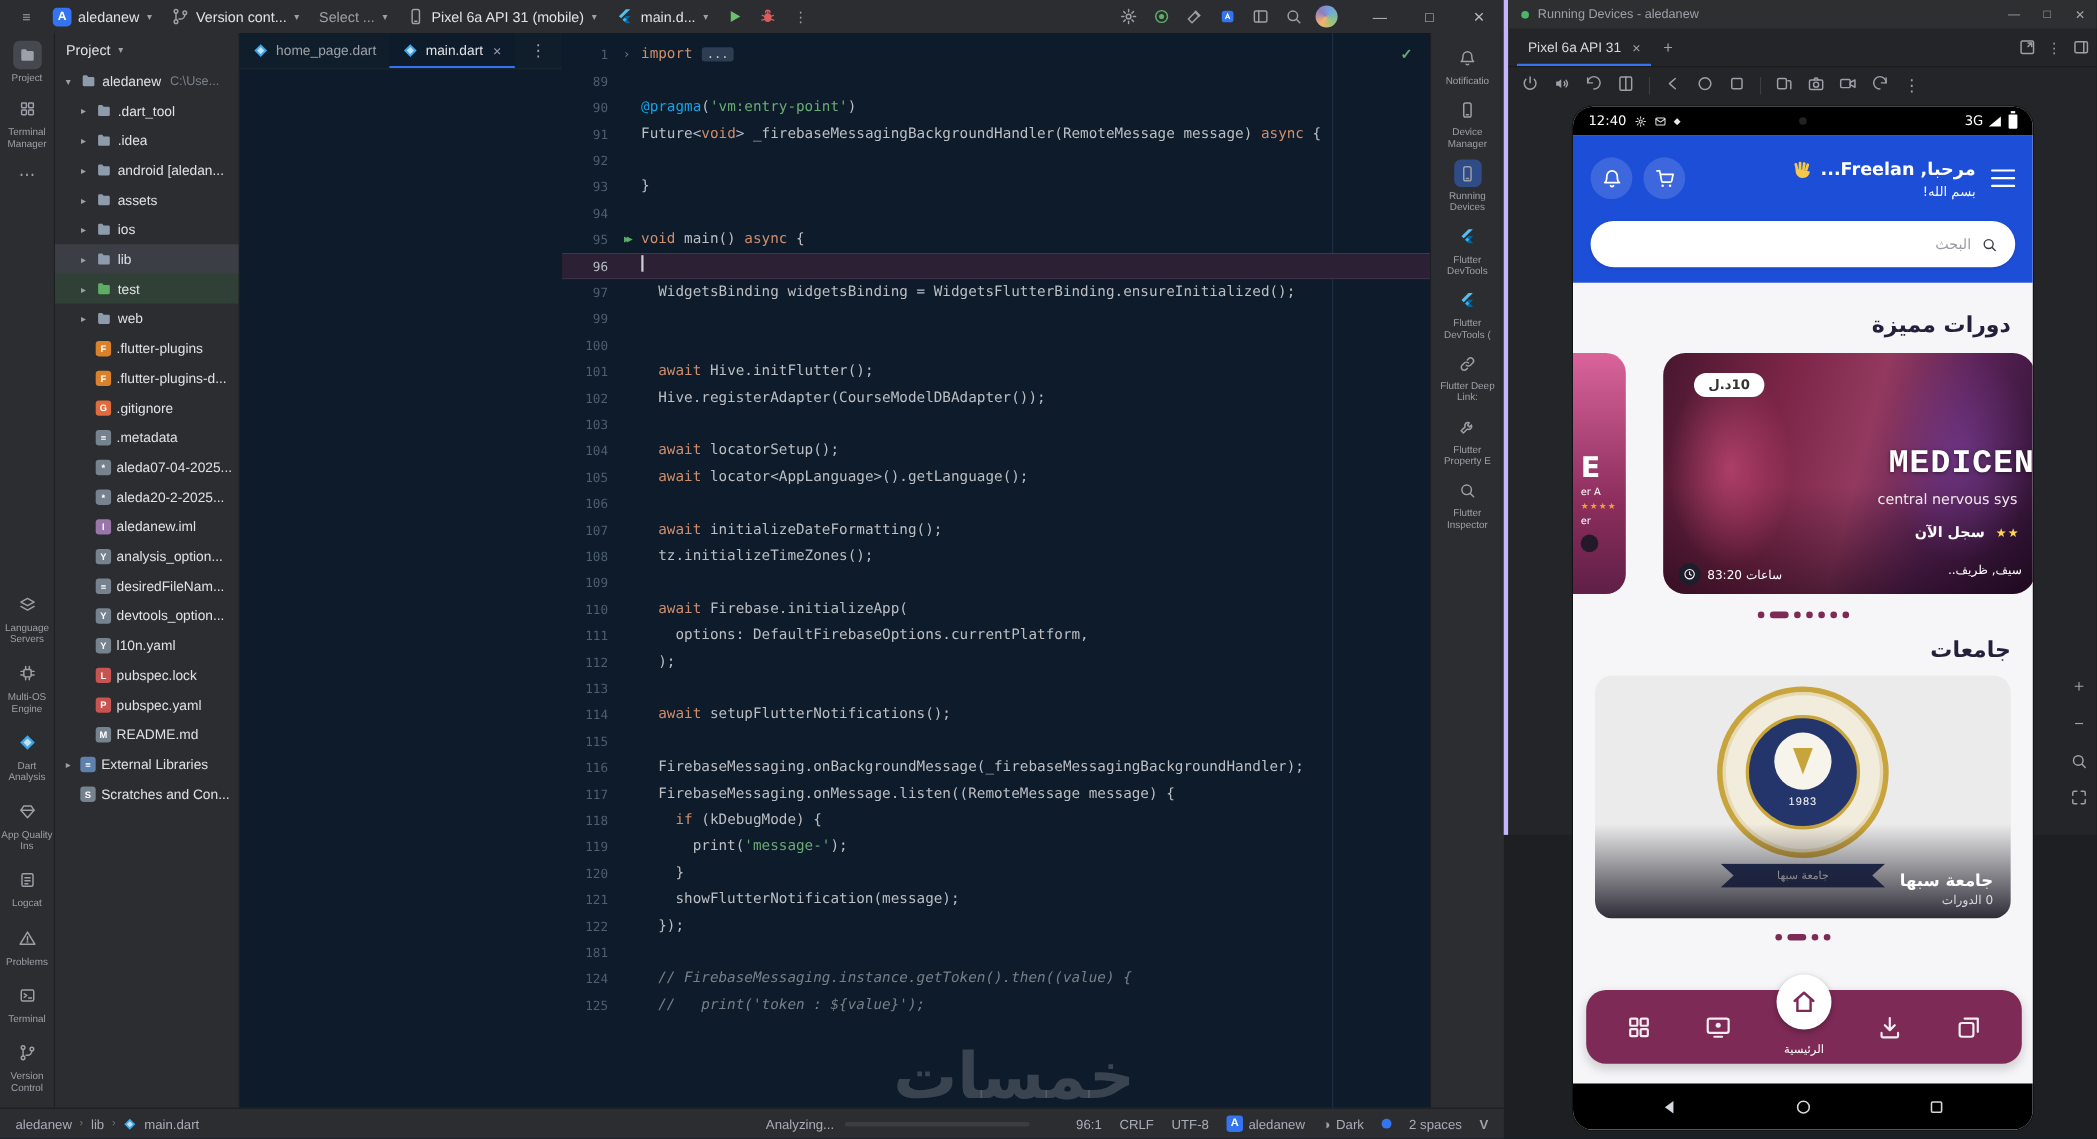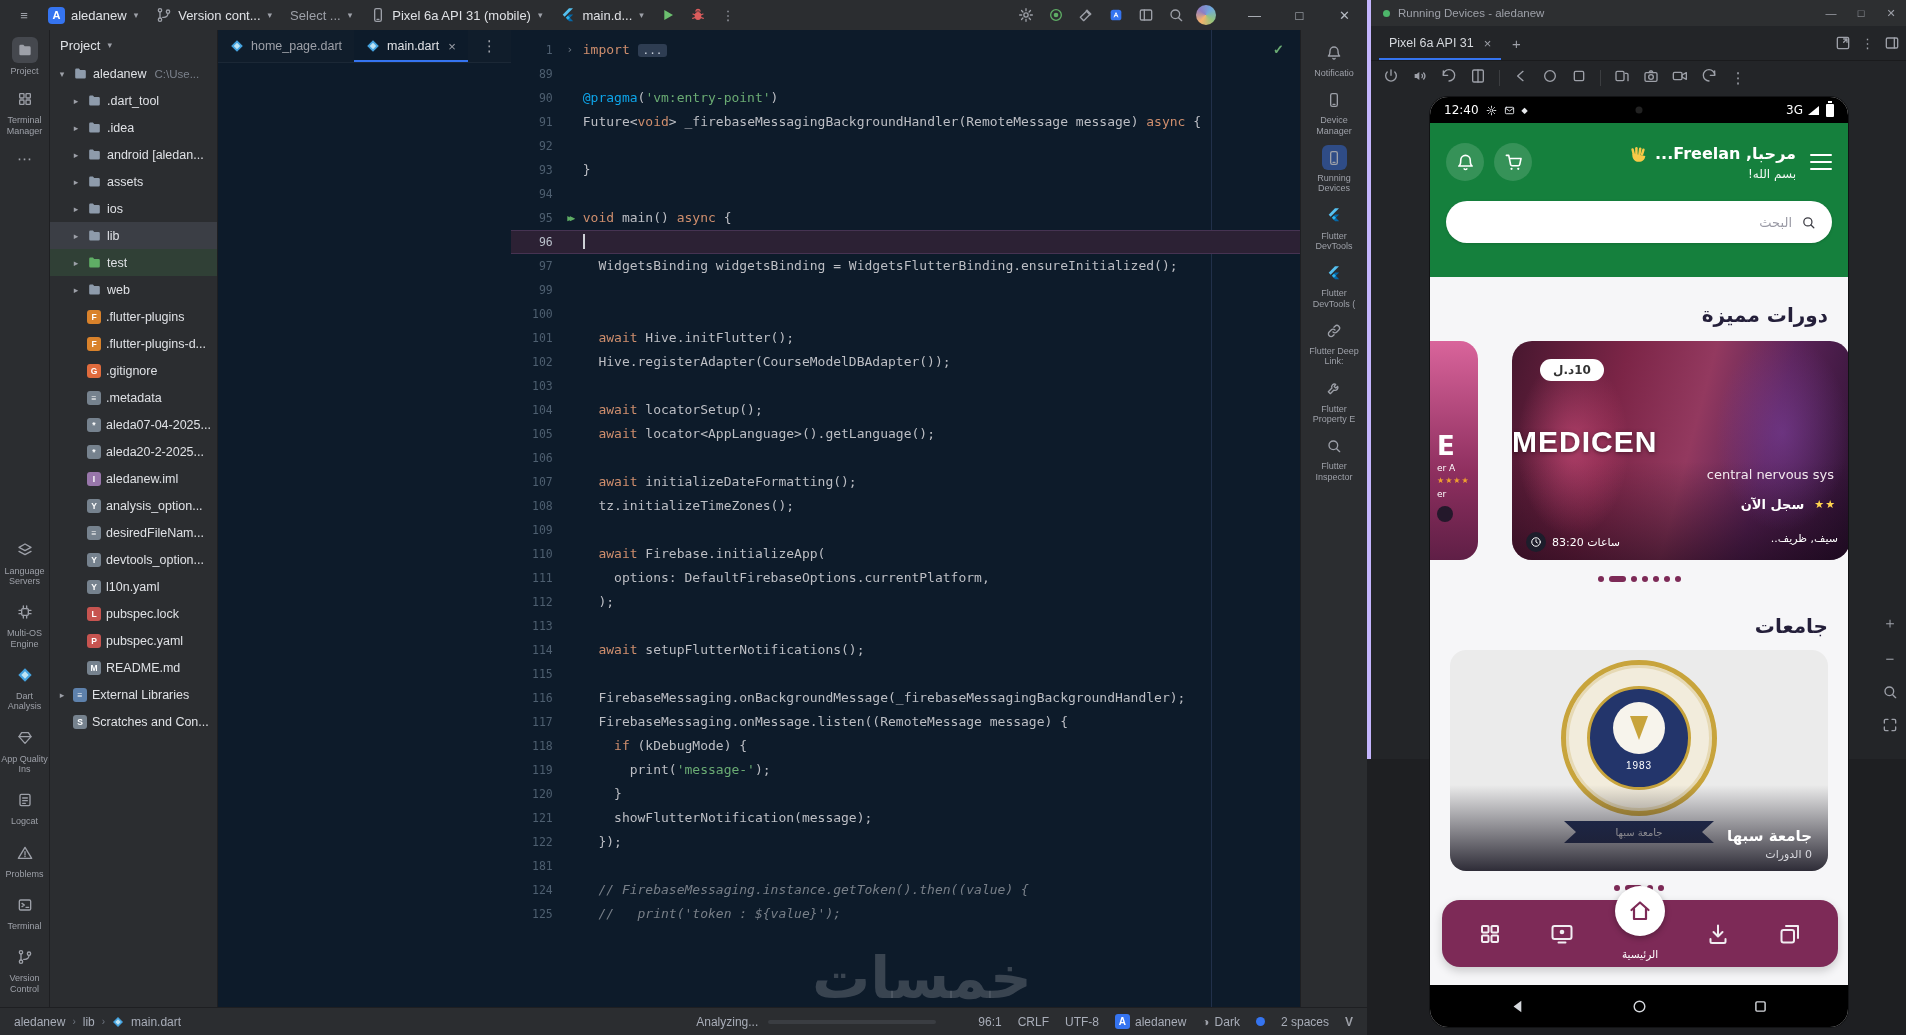--- a/index.html
+++ b/index.html
@@ -118,57 +118,57 @@
          background:#f6f6f8;display:flex;flex-direction:column;font-family:"DejaVu Sans",sans-serif;
          box-shadow:0 0 0 1px #121315}
   .p-status{height:26px;flex:none;background:#000;color:#fff;display:flex;align-items:center;gap:7px;padding:0 14px;
             font-size:12px;position:relative}
   .p-status .mini{width:11px;height:11px;color:#e8eaed}
   .cam{position:absolute;left:50%;top:50%;transform:translate(-50%,-50%);width:7px;height:7px;border-radius:50%;background:#222}
   .p-status .right{margin-left:auto;display:flex;align-items:center;gap:5px}
   .sig{width:0;height:0;border-left:11px solid transparent;border-bottom:9px solid #fff}
   .batt{width:8px;height:13px;background:#fff;border-radius:1px;position:relative;margin-left:2px}
   .batt::before{content:"";position:absolute;top:-3px;left:2px;width:4px;height:2px;background:#fff}
-  .p-header{flex:none;background:#15803d;padding:14px 16px 34px}
+  .p-header{flex:none;background:#1d4ed8;padding:14px 16px 14px}
   .ph-row{display:flex;align-items:center;height:50px}
   .roundbtn{width:38px;height:38px;border-radius:50%;background:rgba(255,255,255,.14);display:flex;align-items:center;
             justify-content:center;color:#fff;margin-right:10px}
   .roundbtn .icx{width:19px;height:19px;color:#fff}
   .greet{margin-left:auto;margin-right:14px;display:flex;flex-direction:column;align-items:flex-end;color:#fff}
   .greet-1{font-size:16px;font-weight:bold;display:flex;align-items:center;gap:7px}
   .greet-1 .icx{width:20px;height:20px}
   .greet-2{font-size:12px;margin-top:3px;opacity:.95}
   .burger{width:22px;display:flex;flex-direction:column;gap:4.5px}
   .burger i{height:2.6px;background:#fff;border-radius:2px}
   .p-search{margin-top:14px;height:42px;background:#fff;border-radius:21px;display:flex;align-items:center;
             flex-direction:row-reverse;padding:0 16px;gap:9px;box-shadow:0 1px 3px rgba(0,0,0,.15)}
   .p-search .icx{width:15px;height:15px;color:#3c3c44}
   .p-search span{color:#9a9aa5;font-size:13px}
   .p-content{flex:1;position:relative;overflow:hidden}
   .sec-h{margin:26px 20px 0;font-size:20px;font-weight:bold;color:#241f3a;text-align:right}
-  .sec-h.second{margin-top:32px}
+  .sec-h.second{margin-top:16px}
   .carousel{margin-top:14px;height:219px;position:relative}
   .card-part{position:absolute;left:0;top:0;width:48px;height:219px;border-radius:0 18px 18px 0;color:#fff;
              background:linear-gradient(180deg,#d9649b,#8e2f5f 60%,#5f1f46);display:flex;flex-direction:column;
              align-items:flex-start;padding:92px 7px 10px;box-sizing:border-box}
   .cp-letter{font-size:26px;font-weight:bold;line-height:1}
   .cp-t{font-size:9px;margin-top:4px}
   .cp-stars{color:#f0a12e;font-size:8px;letter-spacing:1px;margin-top:3px}
   .cp-av{width:16px;height:16px;border-radius:50%;background:#24182b;margin-top:7px}
   .card-main{position:absolute;left:82px;right:-2px;top:0;height:219px;border-radius:20px;overflow:hidden;
              background:linear-gradient(105deg,#47172f 0%,#7c2547 30%,#93395f 52%,#5b2358 72%,#2a1130 100%)}
   .card-main::before{content:"";position:absolute;inset:0;
       background:radial-gradient(80px 130px at 18% 48%,rgba(233,90,140,.5),transparent 70%),
                  radial-gradient(95px 140px at 80% 42%,rgba(128,70,170,.5),transparent 70%),
                  linear-gradient(180deg,transparent 55%,rgba(18,4,18,.55))}
   .price{position:absolute;left:28px;top:18px;z-index:2;background:#fff;color:#333;font-size:12px;font-weight:bold;
          padding:4px 13px;border-radius:14px}
-  .cm-title{position:absolute;left:0;right:0;top:84px;z-index:2;text-align:left;color:#fff;font-size:30px;
+  .cm-title{position:absolute;left:0;right:0;top:84px;z-index:2;text-align:right;color:#fff;font-size:30px;
             font-weight:bold;letter-spacing:1px;text-shadow:0 1px 4px rgba(0,0,0,.5);
-            font-family:Liberation Sans, sans-serif}
+            font-family:Liberation Mono, monospace}
   .cm-sub{position:absolute;right:16px;top:126px;z-index:2;color:#f2e9ee;font-size:13px}
   .cm-cta{position:absolute;right:14px;top:156px;z-index:2;display:flex;align-items:center;gap:10px;color:#fff}
   .cm-cta .cta-t{font-size:13px;font-weight:bold}
   .cm-cta .stars{color:#ffd54f;font-size:11px;letter-spacing:1px}
   .cm-meta{position:absolute;left:14px;right:12px;bottom:8px;z-index:2;display:flex;align-items:flex-start;
            justify-content:space-between;color:#fff;font-size:11px}
   .cm-left{display:flex;align-items:center;gap:6px}
   .cm-av{width:20px;height:20px;border-radius:50%;background:#1d1d2b;display:flex;align-items:center;justify-content:center}
   .cm-av .icx{width:12px;height:12px;color:#fff}
   .dots{display:flex;align-items:center;justify-content:center;gap:5px;margin-top:16px}

